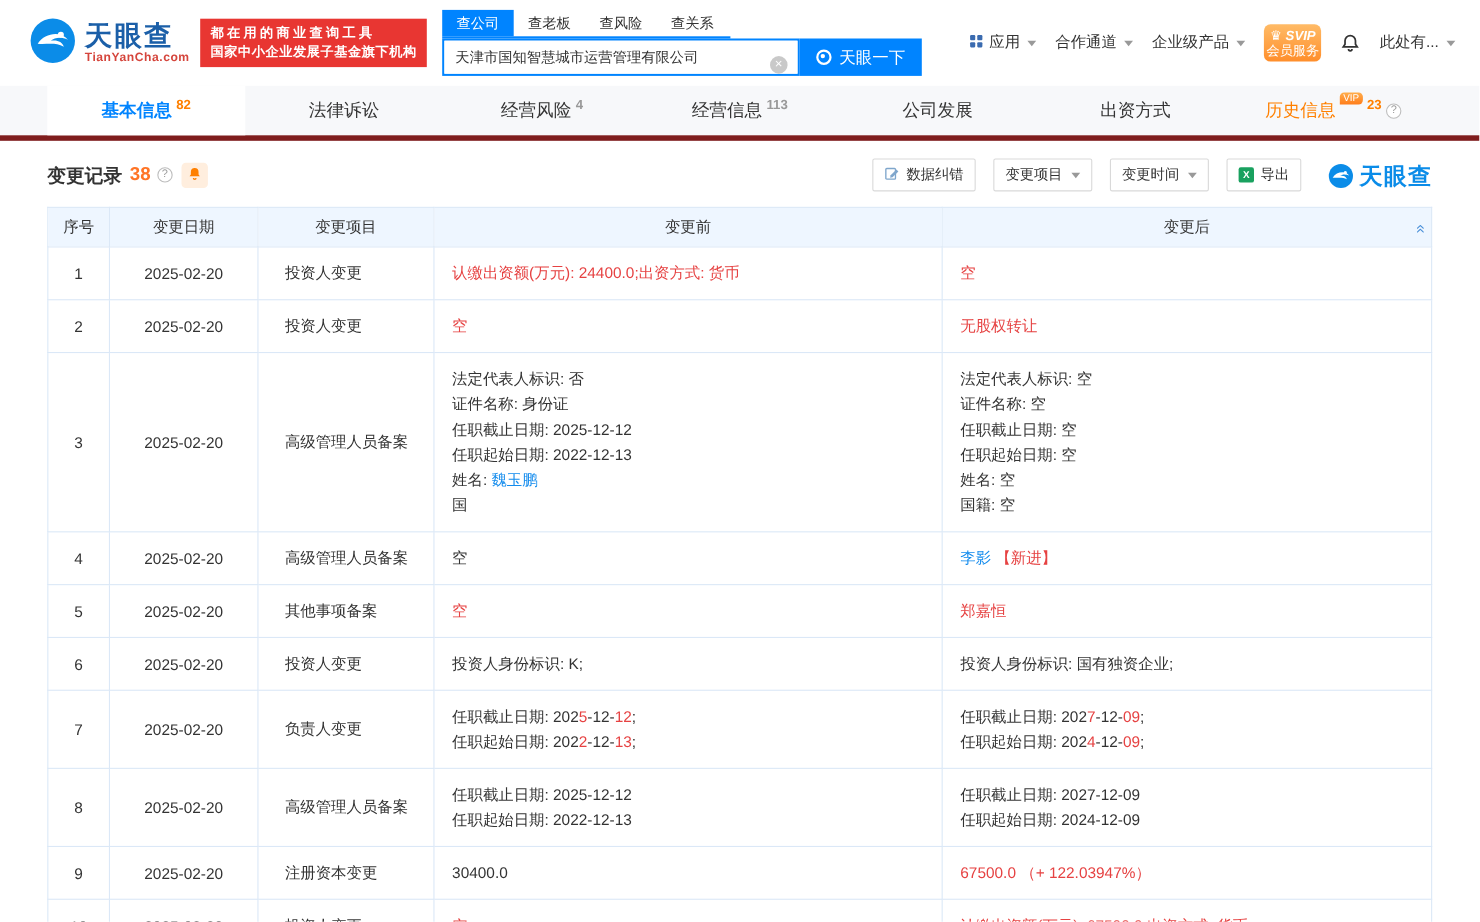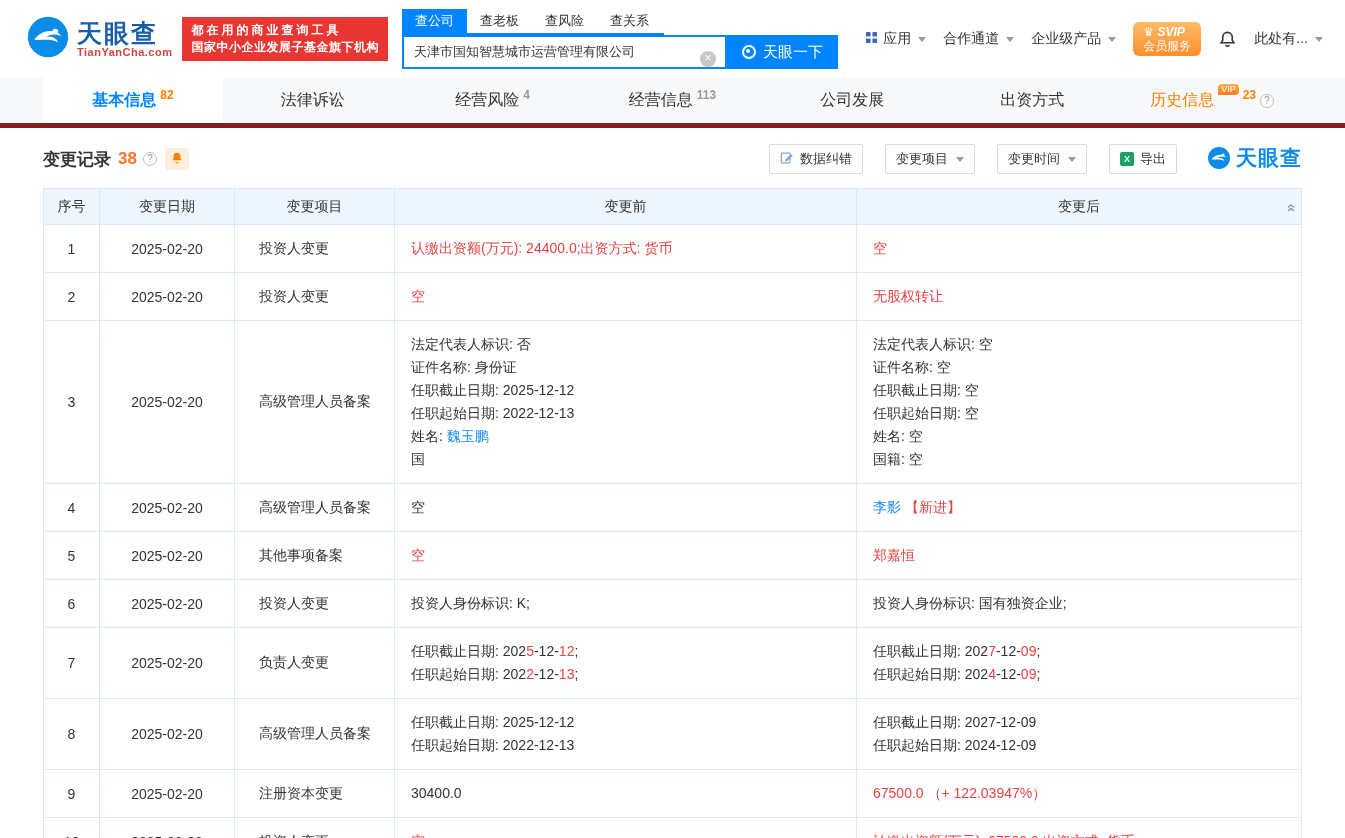--- a/index.html
+++ b/index.html
@@ -30,21 +30,21 @@
   .search-btn { height:34px; padding:0 15px; background:#0084ff; color:#fff; border:none;
     font-size:15px; display:flex; align-items:center; gap:7px; cursor:pointer; font-family:inherit; }
   .btn-eye { width:14px; height:14px; border:2px solid #fff; border-radius:50%; position:relative; display:inline-block; }
   .btn-eye::after { content:""; position:absolute; width:4px; height:4px; background:#fff; border-radius:50%; top:2px; left:2px; }
 
   .top-nav { margin-left:auto; display:flex; align-items:center; gap:17px; font-size:14px; }
   .nav-item { display:flex; align-items:center; gap:5px; cursor:pointer; white-space:nowrap; }
   .caret { display:inline-block; width:0; height:0; border-left:4px solid transparent;
     border-right:4px solid transparent; border-top:5px solid #999; margin-left:2px; }
   .svip { background:linear-gradient(180deg,#ffbb66,#ff8e2b); border-radius:6px; color:#fff;
-    text-align:left; padding:3px 10px; font-size:12px; line-height:14px; cursor:pointer; }
+    text-align:center; padding:3px 2px; font-size:12px; line-height:14px; cursor:pointer; }
   .svip .svip-top { font-weight:bold; font-style:italic; }
   .bell-btn { cursor:pointer; display:flex; align-items:center; }
 
   
   .tabbar { height:50px; background:#f7f8fa; border-bottom:5px solid #7f1d1d; display:flex; padding:0 43px; }
   .tab { flex:1; display:flex; align-items:center; justify-content:center; gap:4px;
     font-size:16px; color:#333; cursor:pointer; position:relative; white-space:nowrap; }
   .tab.active { background:#fff; color:#0084ff; font-weight:bold; }
   .tab-count { font-size:12px; position:relative; top:-6px; font-weight:bold; }
   .tab-count.orange { color:#ff8000; }
@@ -55,21 +55,21 @@
   .q-icon { width:14px; height:14px; border:1px solid #bdbdbd; border-radius:50%; color:#9a9a9a;
     font-size:10px; line-height:12px; text-align:center; display:inline-block; background:#fff; }
   .q-icon::before { content:"?"; }
 
   
   .section-head { display:flex; align-items:center; margin:15px 43px 13px; height:32px; }
   .sec-title { font-size:17px; font-weight:bold; color:#333; }
   .sec-count { font-size:17px; font-weight:bold; color:#ff7426; margin:0 6px 0 7px; }
   .sec-q { margin-right:8px; }
   .bell-chip { background:#ffeede; border-radius:4px; padding:3px 5px 1px; cursor:pointer; }
-  .toolbar { margin-left:auto; display:flex; align-items:flex-start; gap:22px; }
+  .toolbar { margin-left:auto; display:flex; align-items:flex-end; gap:16px; }
   .tbtn { height:30px; border:1px solid #d9d9d9; background:#fff; border-radius:2px; display:flex;
     align-items:center; gap:6px; padding:0 10px; font-size:13px; color:#333; cursor:pointer; font-family:inherit; }
   .excel-icon { width:14px; height:14px; background:#19a15f; border-radius:2px; color:#fff;
     font-size:9px; font-weight:bold; text-align:center; line-height:14px; }
   .excel-icon::before { content:"X"; }
   .brand-right { display:flex; align-items:center; gap:5px; margin-left:8px; }
   .brand-right .brand-text { font-size:21px; font-weight:bold; color:#0b8ce8; letter-spacing:1px; }
 
   
   .table-wrap { margin:0 43px; }

